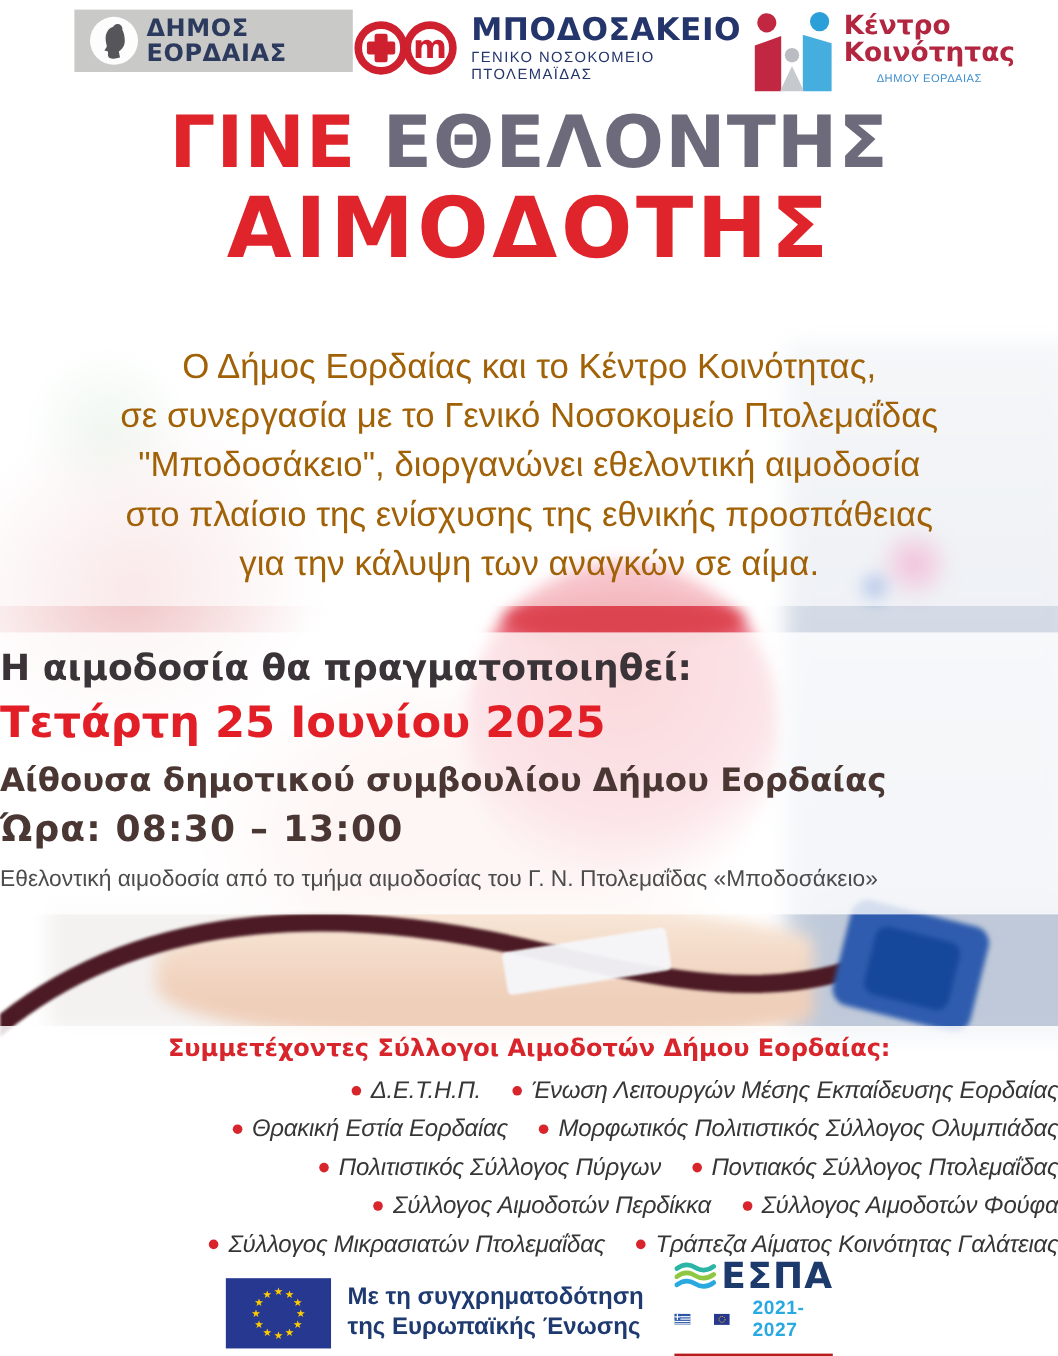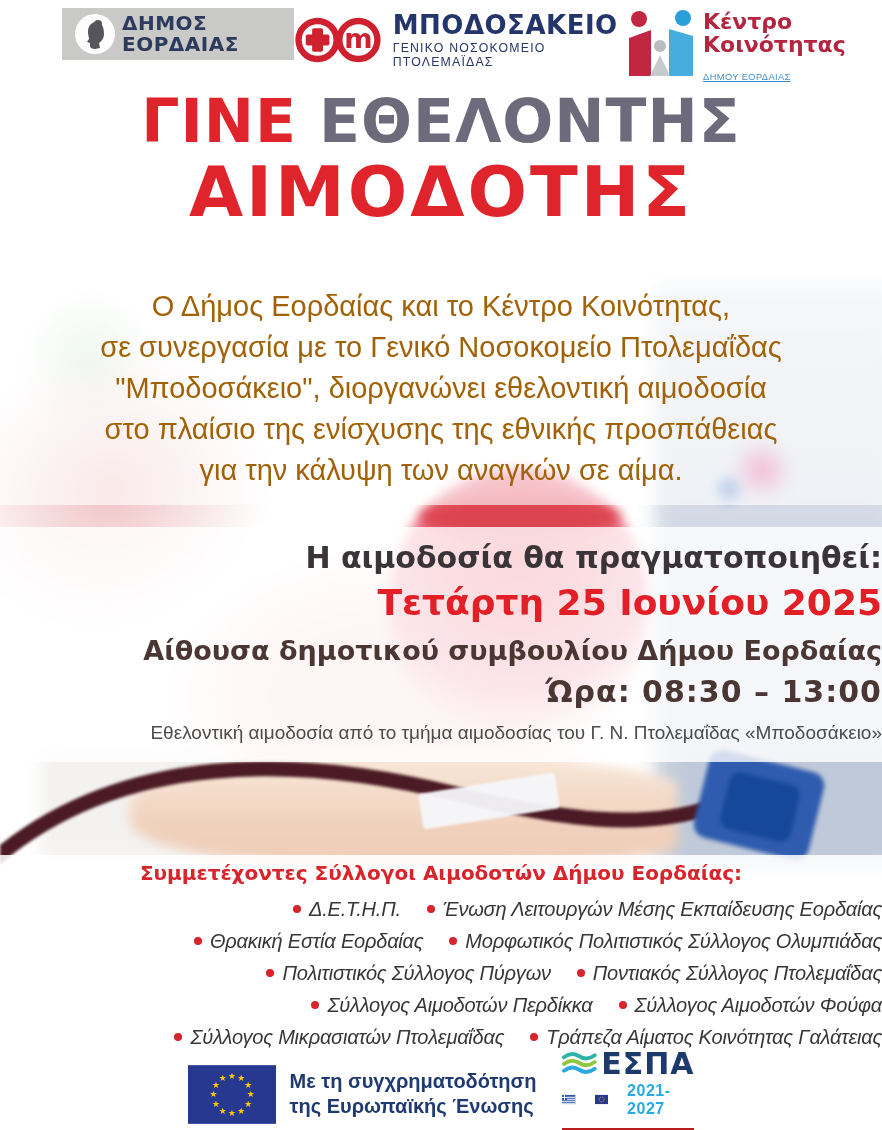--- a/index.html
+++ b/index.html
@@ -52,30 +52,30 @@
   .dimos-box{width:232px;height:52px;background:#c9c9c7;display:flex;align-items:center;gap:6px;
     padding:0 12px;box-sizing:border-box;margin:0 auto;}
   .dimos-title{font-family:"DejaVu Sans",sans-serif;font-weight:bold;font-size:20px;line-height:21px;
     color:#2c3a5e;text-align:left;letter-spacing:.5px;}
   .dimos-sub{font-size:8.6px;color:#8f8f8f;margin-top:6px;line-height:11px;letter-spacing:.2px;}
   .logo-hosp{display:flex;align-items:center;gap:8px;margin-top:2px;}
   .hosp-title{font-family:"DejaVu Sans",sans-serif;font-weight:bold;font-size:26px;color:#23356b;letter-spacing:.5px;}
   .hosp-sub{font-size:12.3px;color:#23356b;letter-spacing:1.2px;margin-top:1px;}
   .logo-comm{display:flex;align-items:flex-start;gap:8px;margin-top:2px;}
   .comm-title{font-family:"DejaVu Sans",sans-serif;font-weight:bold;font-size:22px;line-height:23px;color:#b32640;}
-  .comm-sub{font-size:9.3px;color:#3f8fce;margin-top:16px;letter-spacing:.4px;text-decoration:underline;}
+  .comm-sub{font-size:9.3px;color:#3f8fce;margin-top:4px;text-align:center;letter-spacing:.4px;}
   
   .title{margin:6px 0 0 0;text-align:center;font-family:"DejaVu Sans",sans-serif;font-weight:bold;white-space:nowrap;}
   .t1{font-size:60px;line-height:66px;letter-spacing:1px;}
   .t2{font-size:70px;line-height:76px;letter-spacing:3px;}
   .red{color:#e0242b;} .slate{color:#6d6a7c;}
   
   .sec-intro p{margin:0;padding-top:14px;text-align:center;font-size:29px;line-height:41px;color:#a16207;}
   
-  .sec-details{text-align:right;font-family:"DejaVu Sans",sans-serif;}
+  .sec-details{text-align:left;font-family:"DejaVu Sans",sans-serif;}
   .d-head{margin-top:13px;font-weight:bold;font-size:30px;color:#3a3337;}
   .d-date{margin-top:7px;font-weight:bold;font-size:36px;color:#e21f26;}
   .d-venue{margin-top:12px;font-weight:bold;font-size:27px;color:#4a3733;}
   .d-time{margin-top:8px;font-weight:bold;font-size:30px;color:#4a3733;letter-spacing:1px;}
   .d-note{margin-top:13px;font-family:"Liberation Sans",sans-serif;font-size:19px;color:#4c4c4c;}
   
   .sec-assoc{text-align:center;}
   .a-head{margin-top:6px;font-family:"DejaVu Sans",sans-serif;font-weight:bold;font-size:20px;color:#d8242b;}
   .a-rows{margin-top:8px;font-size:20px;color:#363636;letter-spacing:-.2px;}
   .assoc-row{display:flex;justify-content:flex-end;gap:26px;line-height:32px;font-style:italic;}

